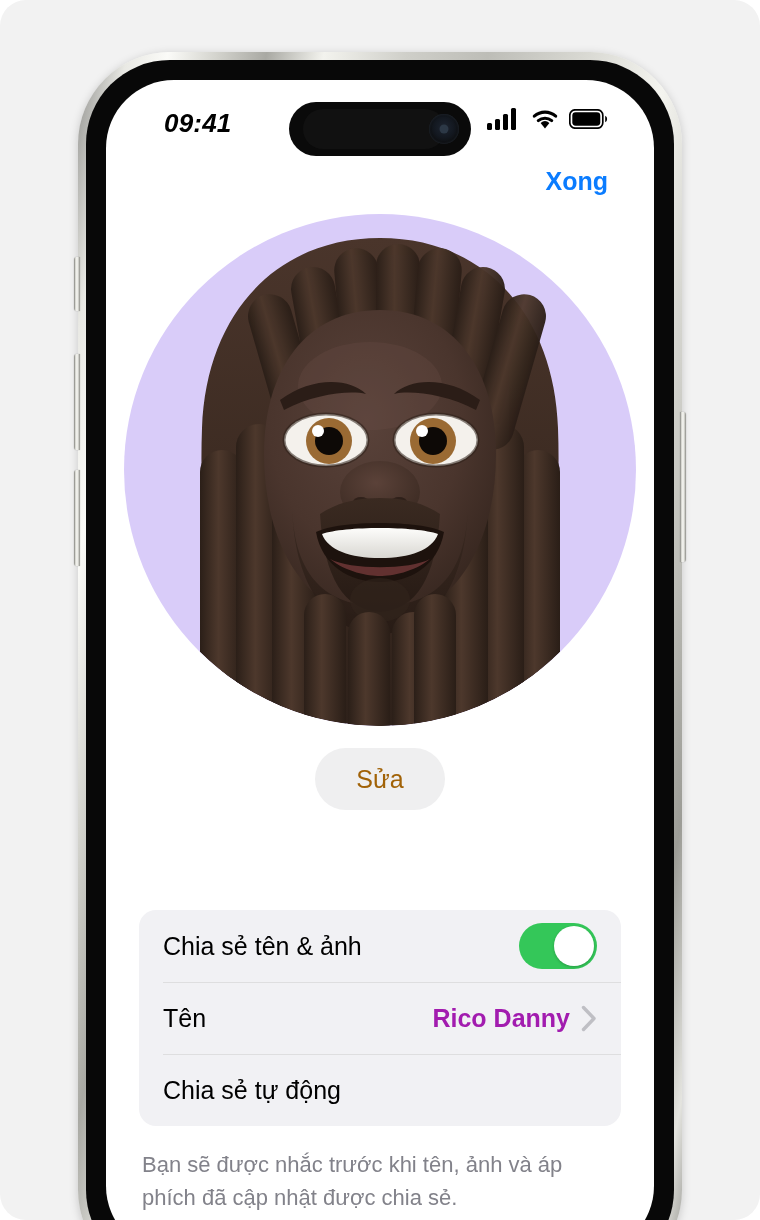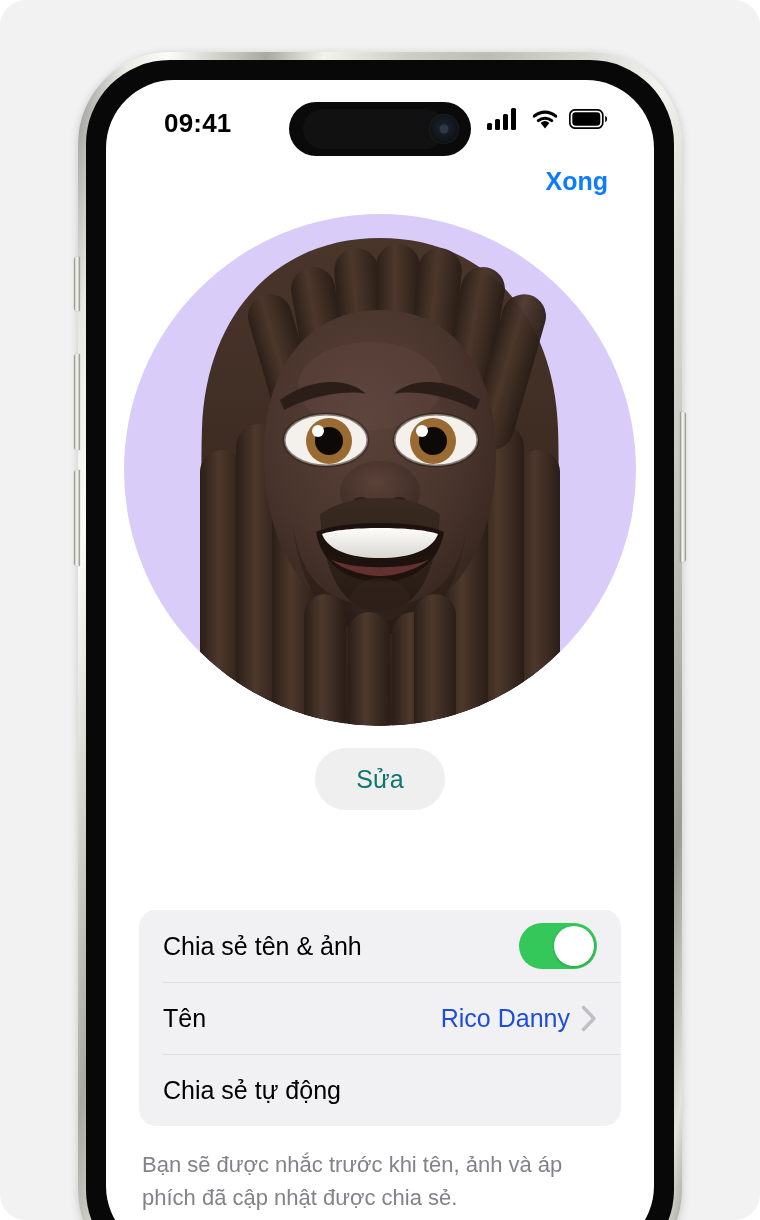--- a/index.html
+++ b/index.html
@@ -64,20 +64,21 @@
   #volume-up      { left:-4px; top:302px;  width:6px; height:96px;  border-radius:3px 0 0 3px; }
   #volume-down    { left:-4px; top:418px;  width:6px; height:96px;  border-radius:3px 0 0 3px; }
   #power-button   { right:-4px; top:360px; width:6px; height:150px; border-radius:0 3px 3px 0; }
 
   
   #status-bar {
     position:relative;
     height:74px;
     display:flex; align-items:center;
     padding:0 0 0 0;
+    font-style:italic;
   }
   #status-time {
     position:absolute;
     left:58px; top:28px;
     font-size:26px; font-weight:bold;
     color:#000; letter-spacing:.2px;
   }
   #status-icons {
     position:absolute;
     right:46px; top:28px;
@@ -136,21 +137,21 @@
     position:relative; overflow:hidden;
   }
   #memoji-svg { position:absolute; left:0; top:0; width:100%; height:100%; }
 
   #edit-button {
     margin-top:22px;
     min-width:130px; height:62px;
     padding:4px 30px;
     border:none; border-radius:31px;
     background:#efeff0;
-    color:#0f766e; font-size:25px; font-family:inherit;
+    color:#a16207; font-size:25px; font-family:inherit;
     cursor:pointer;
   }
 
   
   #settings-card {
     margin:100px 33px 0 33px;
     background:#f1f1f4;
     border-radius:17px;
     overflow:hidden;
   }
@@ -160,21 +161,21 @@
     padding:0 24px 0 24px;
     position:relative;
   }
   .settings-row + .settings-row::before {
     content:"";
     position:absolute; left:24px; right:0; top:0;
     height:1px; background:#dededf;
   }
   .row-label { font-size:25px; color:#000; }
   .row-right { margin-left:auto; display:flex; align-items:center; gap:11px; }
-  .row-value { font-size:25px; color:#1d4ed8; }
+  .row-value { font-size:25px; color:#a21caf;font-weight:bold; }
 
   
   .toggle {
     width:78px; height:46px; border-radius:23px;
     background:#34c759; position:relative;
     cursor:pointer; flex:0 0 auto;
   }
   .toggle .knob {
     position:absolute; top:3px; right:3px;
     width:40px; height:40px; border-radius:50%;

